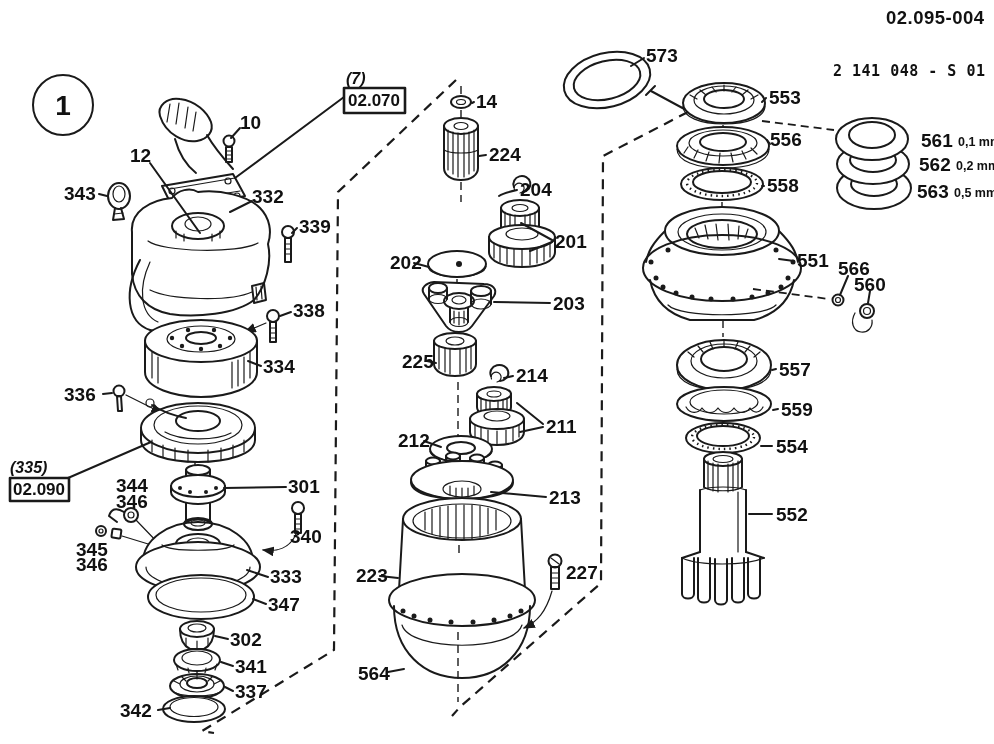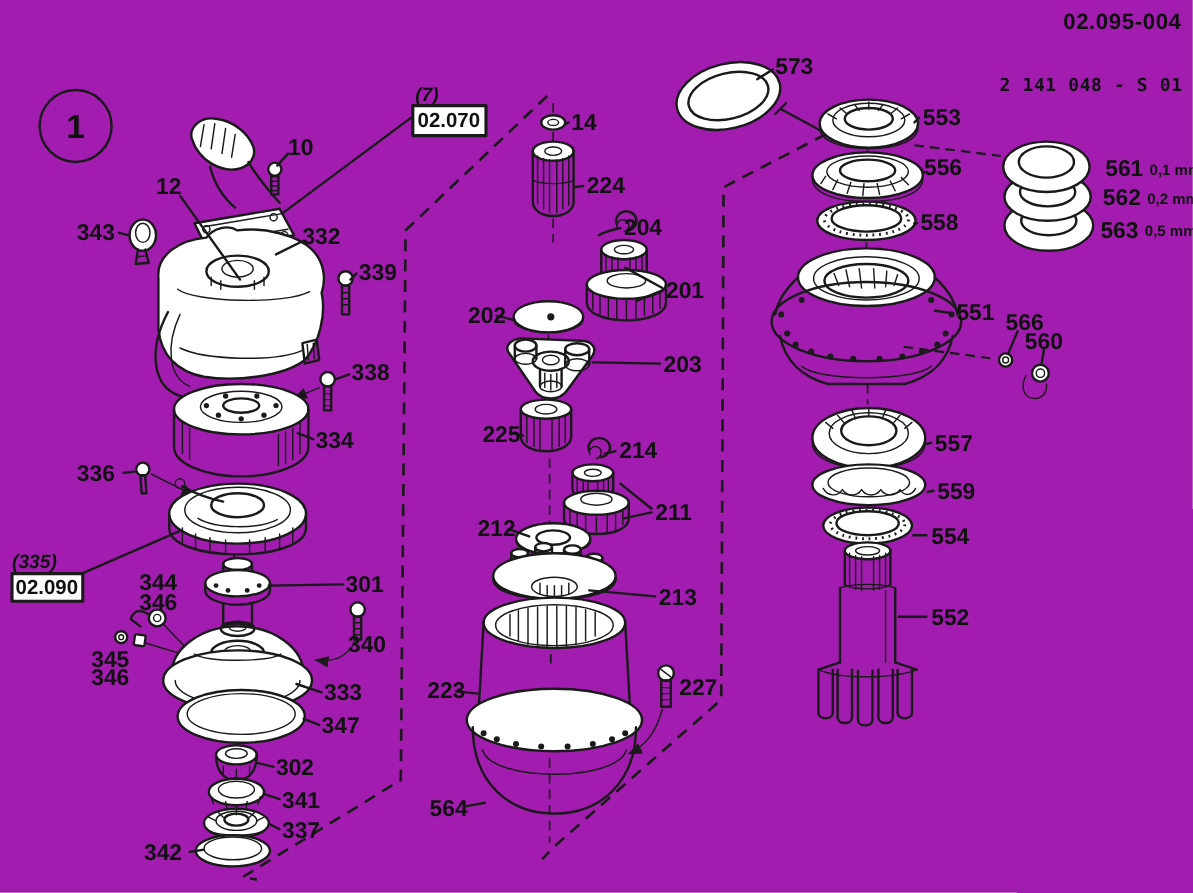--- a/index.html
+++ b/index.html
@@ -1,17 +1,17 @@
 <!DOCTYPE html>
 <html><head>
 <meta charset="utf-8">
 <style>
   html,body{margin:0;padding:0;background:#e8e8e8;}
   .sheet{
-    position:relative;width:994px;height:744px;background:#a21caf;
+    position:relative;width:994px;height:744px;background:#ffffff;
     font-family:"Liberation Sans",sans-serif;overflow:hidden;
   }
   svg{position:absolute;left:0;top:0;}
   
   .s2{fill:none;stroke:#1a1a1a;stroke-width:2;stroke-linecap:round;stroke-linejoin:round;}
   .s3{fill:none;stroke:#1a1a1a;stroke-width:2.6;stroke-linecap:round;stroke-linejoin:round;}
   .s1{fill:none;stroke:#1a1a1a;stroke-width:1.2;stroke-linecap:round;stroke-linejoin:round;}
   .wf{fill:#ffffff;}
   .dash{fill:none;stroke:#1a1a1a;stroke-width:2.2;stroke-dasharray:10 7;stroke-linecap:butt;}
   .dashc{fill:none;stroke:#1a1a1a;stroke-width:1.4;stroke-dasharray:8 5;}

